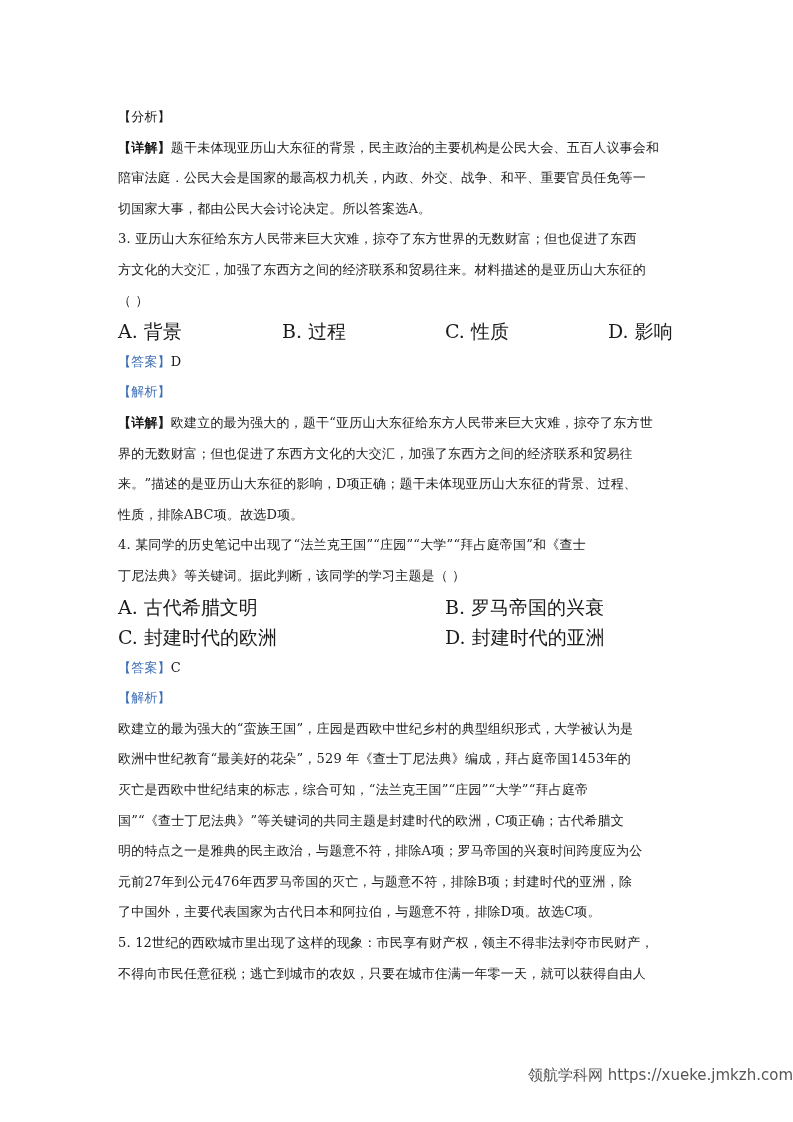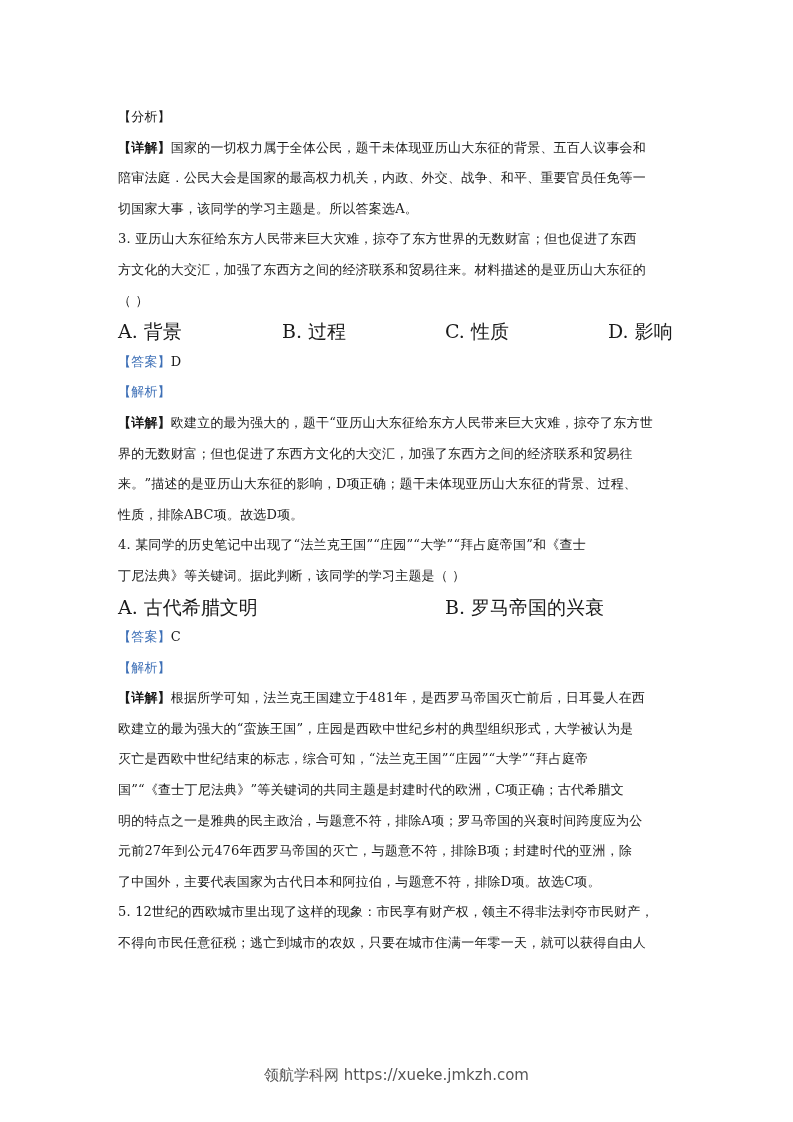--- a/index.html
+++ b/index.html
@@ -11,38 +11,38 @@
     .page { position: absolute; left: 118px; top: 102px; width: 560px; }
     .line {
       font-size: 13px; line-height: 30.6px; height: 30.6px;
       white-space: nowrap; letter-spacing: 0.2px;
     }
     .tag-blue { color: #3d6fb6; }
     .tag-black { color: #1a1a1a; font-weight: bold; }
     .opts { position: relative; height: 30.6px; font-size: 19px; line-height: 30.6px; }
     .opt { position: absolute; top: 0; white-space: nowrap; }
     .footer {
-      position: absolute; top: 1066px; left: 0; width: 793px; text-align: center;
+      position: absolute; top: 1066px; left: 0; width: 793px; text-align: right;
       font-family: "DejaVu Sans", "Liberation Sans", sans-serif;
       font-size: 15px; color: #555555;
     }
   </style>
 </head>
 <body>
 
 <div class="page">
 
   <div class="line">
     <span>【分析】</span>
   </div>
   <div class="line">
-    <span class="tag-black">【详解】</span><span>国家的一切权力属于全体公民，题干未体现亚历山大东征的背景、五百人议事会和</span>
+    <span class="tag-black">【详解】</span><span>题干未体现亚历山大东征的背景，民主政治的主要机构是公民大会、五百人议事会和</span>
   </div>
   <div class="line">陪审法庭．公民大会是国家的最高权力机关，内政、外交、战争、和平、重要官员任免等一</div>
-  <div class="line">切国家大事，该同学的学习主题是。所以答案选A。</div>
+  <div class="line">切国家大事，都由公民大会讨论决定。所以答案选A。</div>
 
   <div class="line">3.  亚历山大东征给东方人民带来巨大灾难，掠夺了东方世界的无数财富；但也促进了东西</div>
   <div class="line">方文化的大交汇，加强了东西方之间的经济联系和贸易往来。材料描述的是亚历山大东征的</div>
   <div class="line">（     ）</div>
   <div class="opts">
     <span class="opt" style="left:0">A.  背景</span>
     <span class="opt" style="left:164px">B.  过程</span>
     <span class="opt" style="left:327px">C.  性质</span>
     <span class="opt" style="left:490px">D.  影响</span>
   </div>
@@ -58,30 +58,32 @@
   <div class="line">界的无数财富；但也促进了东西方文化的大交汇，加强了东西方之间的经济联系和贸易往</div>
   <div class="line">来。”描述的是亚历山大东征的影响，D项正确；题干未体现亚历山大东征的背景、过程、</div>
   <div class="line">性质，排除ABC项。故选D项。</div>
 
   <div class="line">4.  某同学的历史笔记中出现了“法兰克王国”“庄园”“大学”“拜占庭帝国”和《查士</div>
   <div class="line">丁尼法典》等关键词。据此判断，该同学的学习主题是（     ）</div>
   <div class="opts">
     <span class="opt" style="left:0">A.  古代希腊文明</span>
     <span class="opt" style="left:327px">B.  罗马帝国的兴衰</span>
   </div>
+  <div class="opts">
+    <span class="opt" style="left:0">C.  封建时代的欧洲</span>
+    <span class="opt" style="left:327px">D.  封建时代的亚洲</span>
+  </div>
   <div class="line">
     <span class="tag-blue">【答案】</span><span>C</span>
   </div>
   <div class="line">
     <span class="tag-blue">【解析】</span>
   </div>
-  <div class="line">
-    <span class="tag-black">【详解】</span><span>根据所学可知，法兰克王国建立于481年，是西罗马帝国灭亡前后，日耳曼人在西</span>
-  </div>
   <div class="line">欧建立的最为强大的“蛮族王国”，庄园是西欧中世纪乡村的典型组织形式，大学被认为是</div>
+  <div class="line">欧洲中世纪教育“最美好的花朵”，529 年《查士丁尼法典》编成，拜占庭帝国1453年的</div>
   <div class="line">灭亡是西欧中世纪结束的标志，综合可知，“法兰克王国”“庄园”“大学”“拜占庭帝</div>
   <div class="line">国”“《查士丁尼法典》”等关键词的共同主题是封建时代的欧洲，C项正确；古代希腊文</div>
   <div class="line">明的特点之一是雅典的民主政治，与题意不符，排除A项；罗马帝国的兴衰时间跨度应为公</div>
   <div class="line">元前27年到公元476年西罗马帝国的灭亡，与题意不符，排除B项；封建时代的亚洲，除</div>
   <div class="line">了中国外，主要代表国家为古代日本和阿拉伯，与题意不符，排除D项。故选C项。</div>
 
   <div class="line">5. 12世纪的西欧城市里出现了这样的现象：市民享有财产权，领主不得非法剥夺市民财产，</div>
   <div class="line">不得向市民任意征税；逃亡到城市的农奴，只要在城市住满一年零一天，就可以获得自由人</div>
 </div>
 

